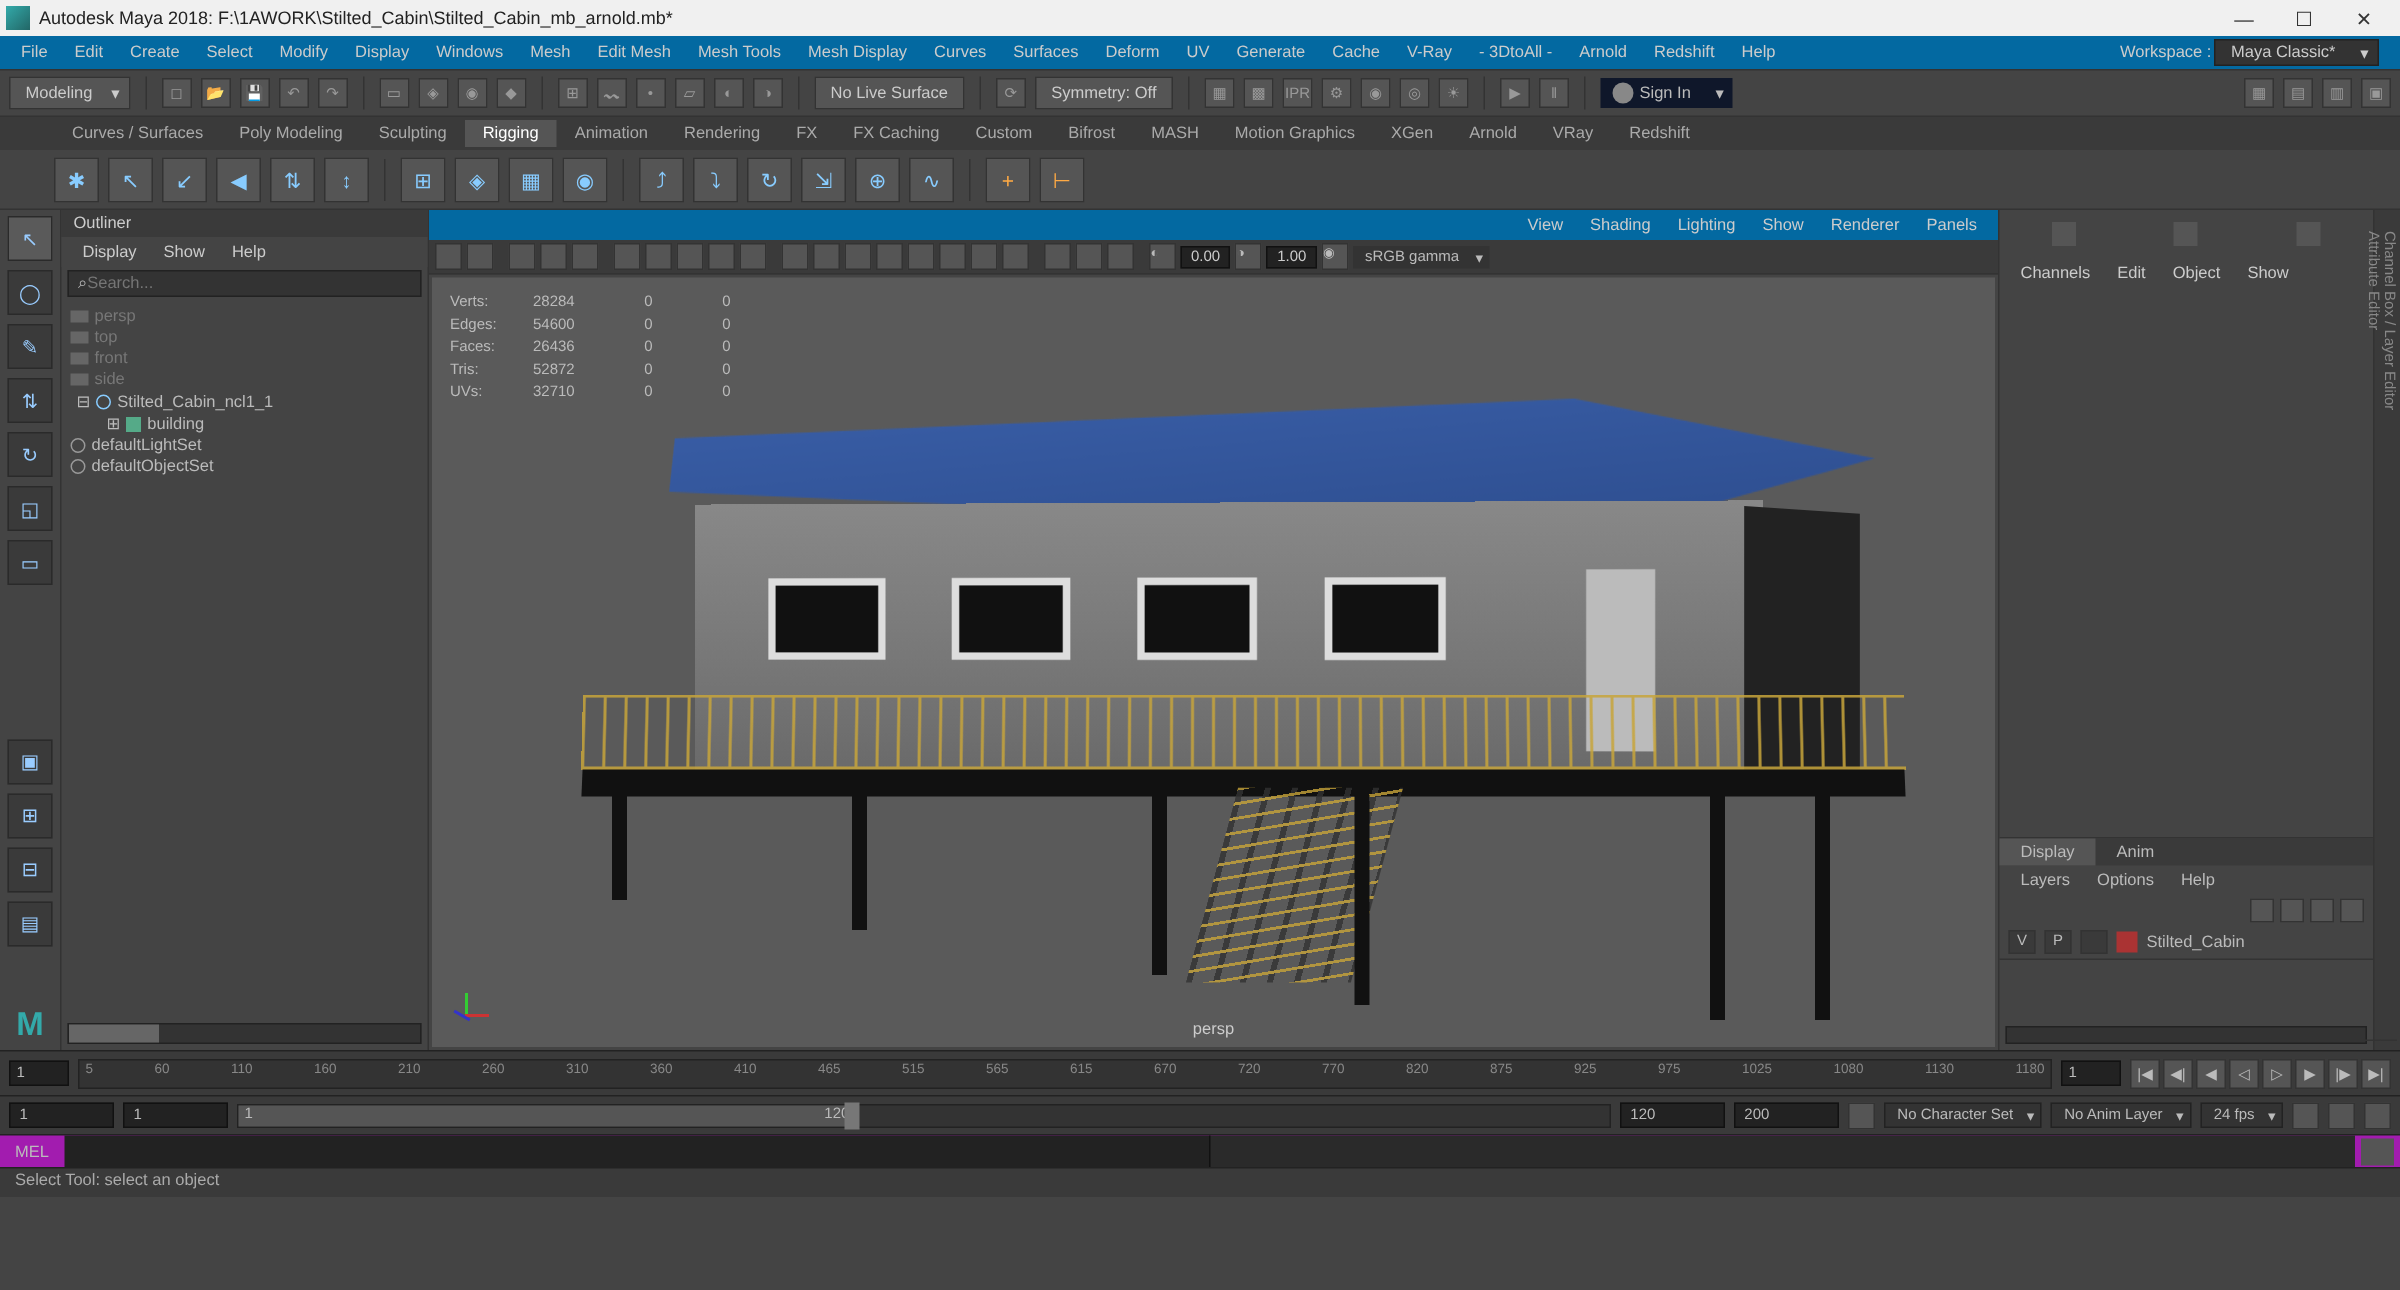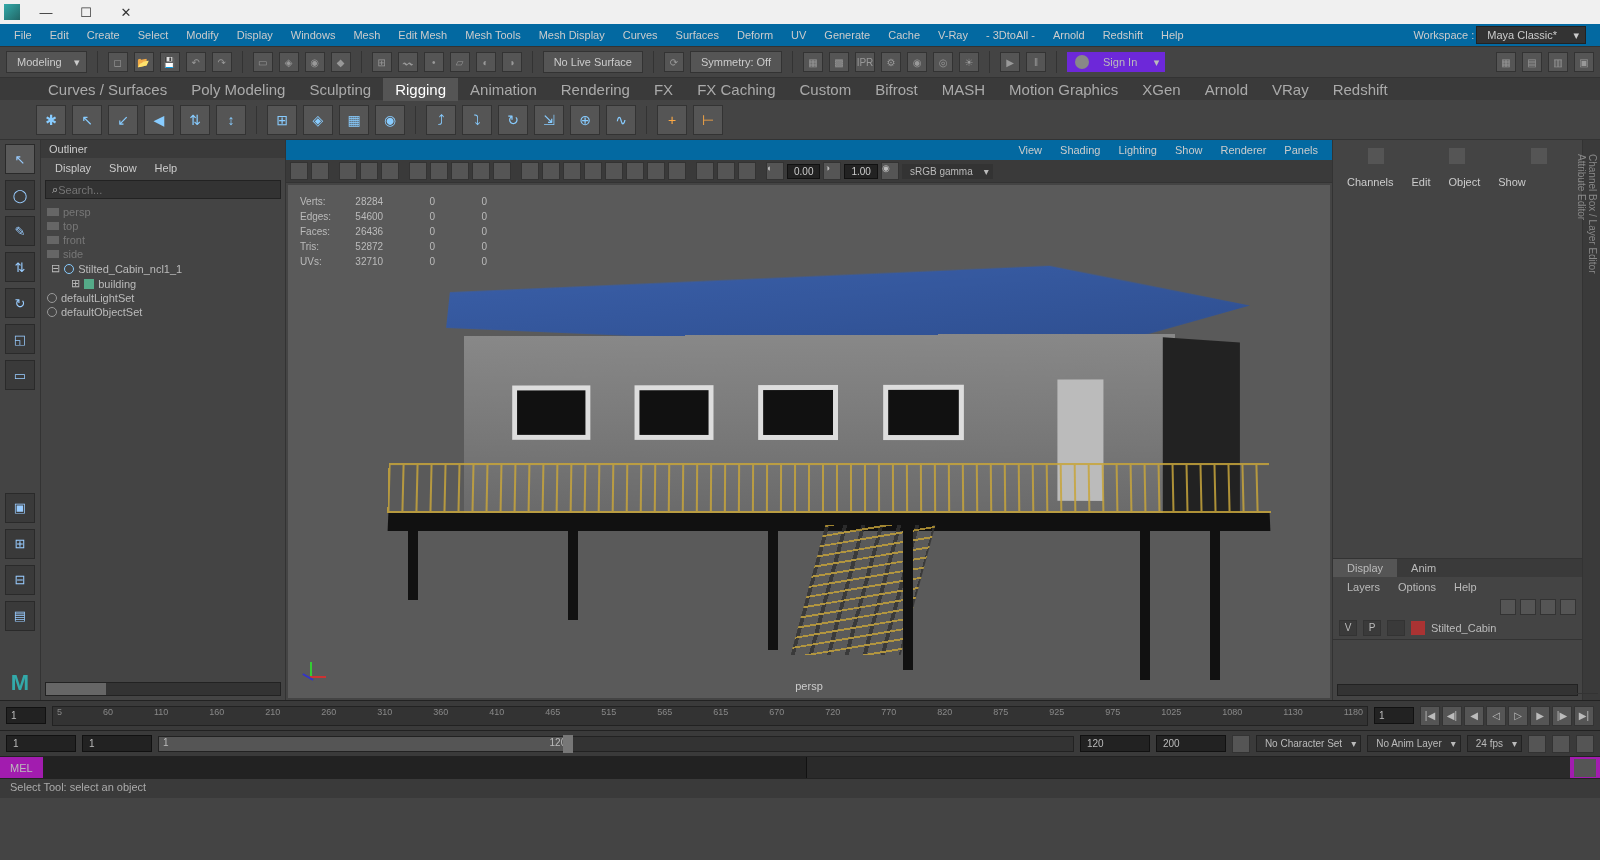--- a/index.html
+++ b/index.html
@@ -13,25 +13,25 @@
 .menubar .spacer { flex: 1; }
 .menubar .wslabel { color: #ccc; margin-right: 0; }
 .menubar .wssel { background: #333; padding: 2px 28px 2px 10px; border: 1px solid #222; color: #ccc; position: relative; }
 .menubar .wssel::after { content:"▾"; position:absolute; right:6px; }
 .toolbar { height: 32px; background: #444; border-top: 1px solid #333; border-bottom: 1px solid #333; display: flex; align-items: center; padding: 12px 6px; gap: 6px; }
 .toolbar .dd { background: #555; padding: 4px 24px 4px 10px; border: 1px solid #333; color: #ccc; position:relative; font-size:11px;}
 .toolbar .dd::after { content:"▾"; position:absolute; right:6px; }
 .toolbar .sep { width: 1px; height: 22px; background: #333; margin: 0 4px; }
 .toolbar .ico { width: 20px; height: 20px; background: #555; border: 1px solid #333; cursor: pointer; display:flex; align-items:center; justify-content:center; font-size:10px; color:#999;}
 .toolbar .txtbtn { background: #555; padding: 4px 10px; border: 1px solid #333; color: #ccc; font-size:11px;}
-.toolbar .signin { background:#6d28d9; display:flex; align-items:center; padding:3px 28px 3px 8px; gap:14px; position:relative;}
+.toolbar .signin { background:#0f172a; display:flex; align-items:center; padding:3px 28px 3px 8px; gap:4px; position:relative;}
 .toolbar .signin::after{content:"▾"; position:absolute; right:6px;}
 .toolbar .signin .av{width:14px;height:14px;background:#888;border-radius:50%;}
 .shelftabs { height: 22px; background: #3a3a3a; display: flex; align-items: center; padding-left: 36px; gap: 0; }
-.shelftabs .tab { padding: 3px 12px; color: #aaa; cursor: pointer; font-size: 15px; }
+.shelftabs .tab { padding: 3px 12px; color: #aaa; cursor: pointer; font-size: 11px; }
 .shelftabs .tab.active { background: #555; color: #fff; }
 .shelfrow { height: 40px; background: #444; display: flex; align-items: center; padding-left: 36px; gap: 6px; border-bottom:1px solid #333;}
 .shelfrow .sico { width: 30px; height: 30px; background: #555; border: 1px solid #333; display:flex;align-items:center;justify-content:center;font-size:14px;color:#8cf;}
 .shelfrow .ssep { width:1px; height:28px; background:#333; margin:0 4px;}
 .mainrow { display: flex; height: 560px; }
 .lefttools { width: 40px; background: #444; display: flex; flex-direction: column; align-items: center; padding: 4px 0; gap: 6px;}
 .lefttools .lt { width: 30px; height: 30px; background: #3a3a3a; border: 1px solid #2a2a2a; cursor:pointer; display:flex;align-items:center;justify-content:center;font-size:13px;color:#9cf;}
 .lefttools .lt.sel{background:#5a5a5a;}
 .lefttools .flex1{flex:1;}
 .outliner { width: 246px; background: #444; border-left:1px solid #333; border-right:1px solid #333; display:flex; flex-direction:column;}
@@ -119,20 +119,21 @@
 .rail{position:absolute;top:218px;left:40px;right:30px;height:50px;border-top:2px solid #c7a43a;border-bottom:2px solid #c7a43a;background:repeating-linear-gradient(90deg,#c7a43a 0 2px,transparent 2px 14px);transform:perspective(900px) rotateX(3deg);opacity:0.85;}
 .pillar{position:absolute;width:10px;background:#111;top:285px;height:140px;}
 .pillar.p1{left:60px;height:70px;}.pillar.p2{left:220px;height:90px;}.pillar.p3{left:420px;height:120px;}.pillar.p4{left:555px;height:140px;}.pillar.p5{right:150px;height:150px;}.pillar.p6{right:80px;height:150px;}
 .stairs{position:absolute;left:460px;top:280px;width:110px;height:130px;background:repeating-linear-gradient(170deg,#c7a43a 0 2px,transparent 2px 10px),repeating-linear-gradient(90deg,#333 0 4px,transparent 4px 18px);transform:skewX(-15deg);opacity:0.8;}
 </style>
 </head>
 <body>
 
 <div class="titlebar">
   <div class="logo"></div>
+  <div class="title">Autodesk Maya 2018: F:\1AWORK\Stilted_Cabin\Stilted_Cabin_mb_arnold.mb*</div>
   <div class="winbtn">—</div>
   <div class="winbtn">☐</div>
   <div class="winbtn">✕</div>
 </div>
 
 <div class="menubar">
   <span class="mi">File</span>
   <span class="mi">Edit</span>
   <span class="mi">Create</span>
   <span class="mi">Select</span>

